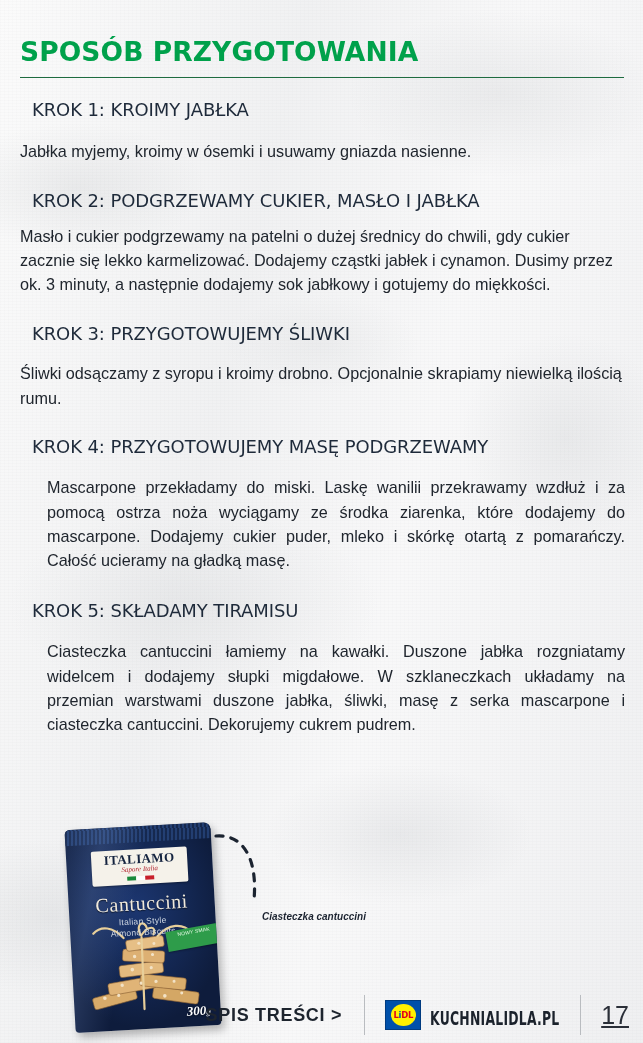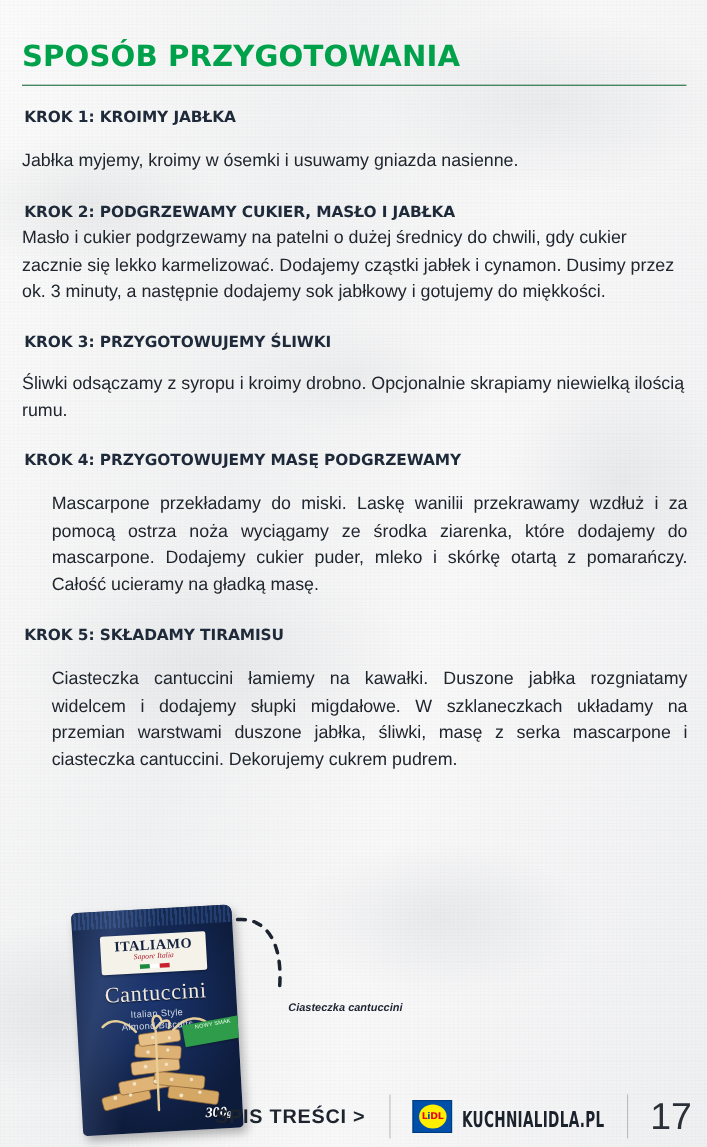--- a/index.html
+++ b/index.html
@@ -66,25 +66,25 @@
   .title-rule {
     margin-top: 11px;
     height: 1.5px;
     width: 604px;
     background: #1d6b3f;
   }
 
   
   .step-heading {
     font-family: "DejaVu Sans", sans-serif;
-    font-weight: bold;
-    font-size: 14px;
+    font-weight: normal;
+    font-size: 18px;
     letter-spacing: -0.1px;
     color: #1e2a3a;
-    margin: 2px;
+    margin: 12px;
     line-height: 1.2;
   }
   .step-body {
     font-family: "Liberation Sans", sans-serif;
     font-size: 16.2px;
     color: #20262e;
     line-height: 1.5;
     margin: 0;
   }
   .step-body.justified {
@@ -346,24 +346,25 @@
     font-size: 20px;
     color: #1b222c;
     transform: scaleX(0.62);
     transform-origin: left center;
     white-space: nowrap;
     letter-spacing: 0.4px;
     width: 130px;
   }
   .page-num {
     font-family: "Liberation Sans", sans-serif;
-    font-size: 34px;
+    font-size: 25px;
     color: #2a2f38;
     padding-left: 20px;
     padding-right: 4px;
+    text-decoration: underline;
   }
 </style>
 </head>
 <body>
 
 <div class="page">
   <div class="grain"></div>
 
   <div class="content">
 

